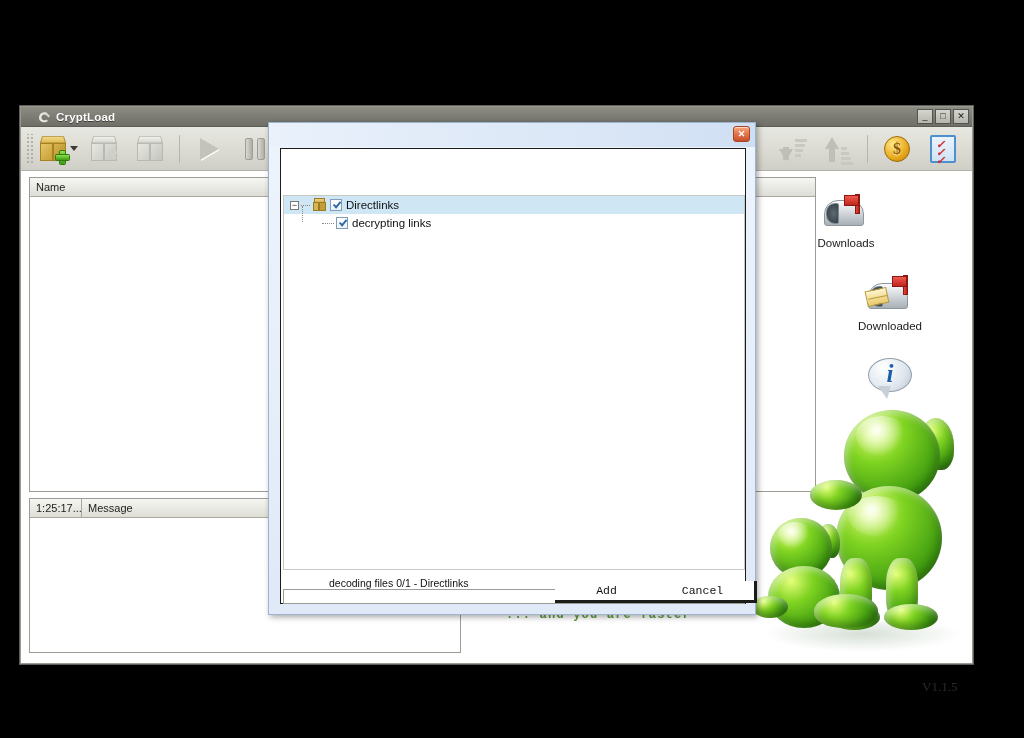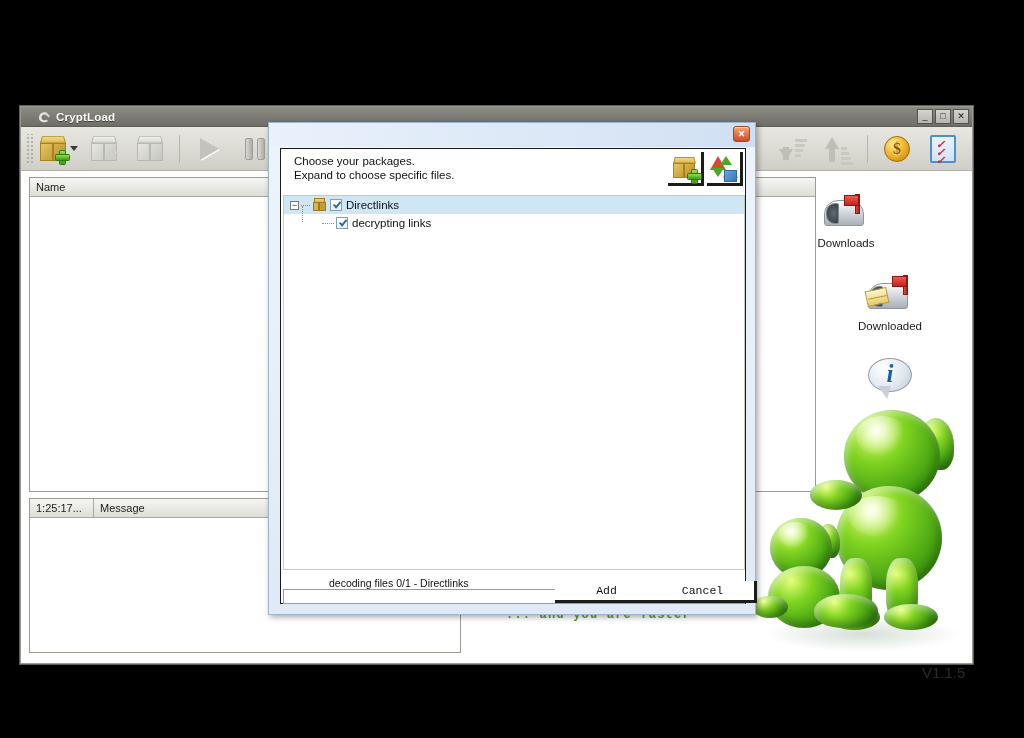--- a/index.html
+++ b/index.html
@@ -201,22 +201,22 @@
   #m-sm-ear    { left:66px; top:116px; width:22px; height:34px; border-radius:50% 60% 40% 50%; }
   #m-sm-body   { left:16px; top:158px; width:72px; height:62px; }
   #m-sm-arm    { left:0px;  top:188px; width:36px; height:22px; border-radius:50%; }
   #m-sm-leg    { left:62px; top:186px; width:64px; height:34px; border-radius:50% 50% 45% 45%; }
   .ground { position:absolute; left:10px; top:214px; width:200px; height:30px;
     background: radial-gradient(ellipse at 50% 40%, rgba(120,150,120,.30), rgba(255,255,255,0) 70%); }
 
   .tagline { position:absolute; left:506px; top:608px;
     font-family:"Liberation Mono", monospace; font-size:12px; letter-spacing:1.2px;
     color:#5f9b3f; white-space:nowrap;font-weight:bold; }
-  .version { position:absolute; left:922px; top:664px;
-    font-family:Liberation Sans, sans-serif; font-size:15px; color:#2a2a2a; }
+  .version { position:absolute; left:922px; top:679px;
+    font-family:Liberation Serif, serif; font-size:13px; color:#2a2a2a; }
 
   
   #dialog {
     position:absolute; left:268px; top:122px; width:488px; height:493px;
     background: linear-gradient(to bottom,#eef4fc,#dfe9f7);
     border:1px solid #9db4cf;
     box-shadow: 2px 2px 6px rgba(0,0,0,.35);
   }
   #dlg-titlebar { position:relative; height:24px;
     background: linear-gradient(to right,#eaf1fb 0%,#e2ecf9 30%,#dae6f6 70%,#cfdff3 100%); }
@@ -399,21 +399,21 @@
     <div id="app-client">
 
       <div class="panel" id="packages-panel">
         <div class="col-header">
           <div class="ch" style="flex:1 1 auto">Name</div>
         </div>
       </div>
 
       <div class="panel" id="log-panel">
         <div class="col-header">
-          <div class="ch" style="width:64px">1:25:17...</div>
+          <div class="ch" style="width:52px">1:25:17...</div>
           <div class="ch">Message</div>
         </div>
       </div>
 
     </div>
   </div>
 
   <div class="desk-icon" id="icon-downloads">
     <div class="mailbox a">
       <i class="mb-body"></i>
@@ -466,44 +466,20 @@
   <div class="version">V1.1.5</div>
 
   <div id="dialog">
 
     <div id="dlg-titlebar">
       <div id="dlg-close">✕</div>
     </div>
 
     <div id="dlg-body">
 
-      <div id="dlg-head">
-        <div class="line">Choose your packages.</div>
-        <div class="line">Expand to choose specific files.</div>
-
-        <div class="hdr-btns">
-          <div class="hdr-btn">
-            <span class="cube" style="width:26px;height:24px">
-              <i class="top" style="left:2px;width:21px;height:8px"></i>
-              <i class="lf" style="left:1px;top:7px;width:11px;height:15px"></i>
-              <i class="rt" style="left:12px;top:7px;width:11px;height:15px"></i>
-              <i class="plus-badge" style="width:13px;height:13px"></i>
-            </span>
-          </div>
-          <div class="hdr-btn">
-            <span class="refresh-ico">
-              <i class="tri"></i>
-                <i class="ga1"></i>
-                <i class="ga2"></i>
-              <i class="cb-top"></i>
-                <i class="cb"></i>
-            </span>
-          </div>
-        </div>
-      </div>
 
       <div id="tree">
 
         <div class="tree-row selected" style="padding-left:6px">
           <span class="expander">−</span>
           <span class="dots"></span>
           <span class="pkg-ico">
             <i class="p-top"></i>
               <i class="p-bl"></i>
               <i class="p-br"></i>

